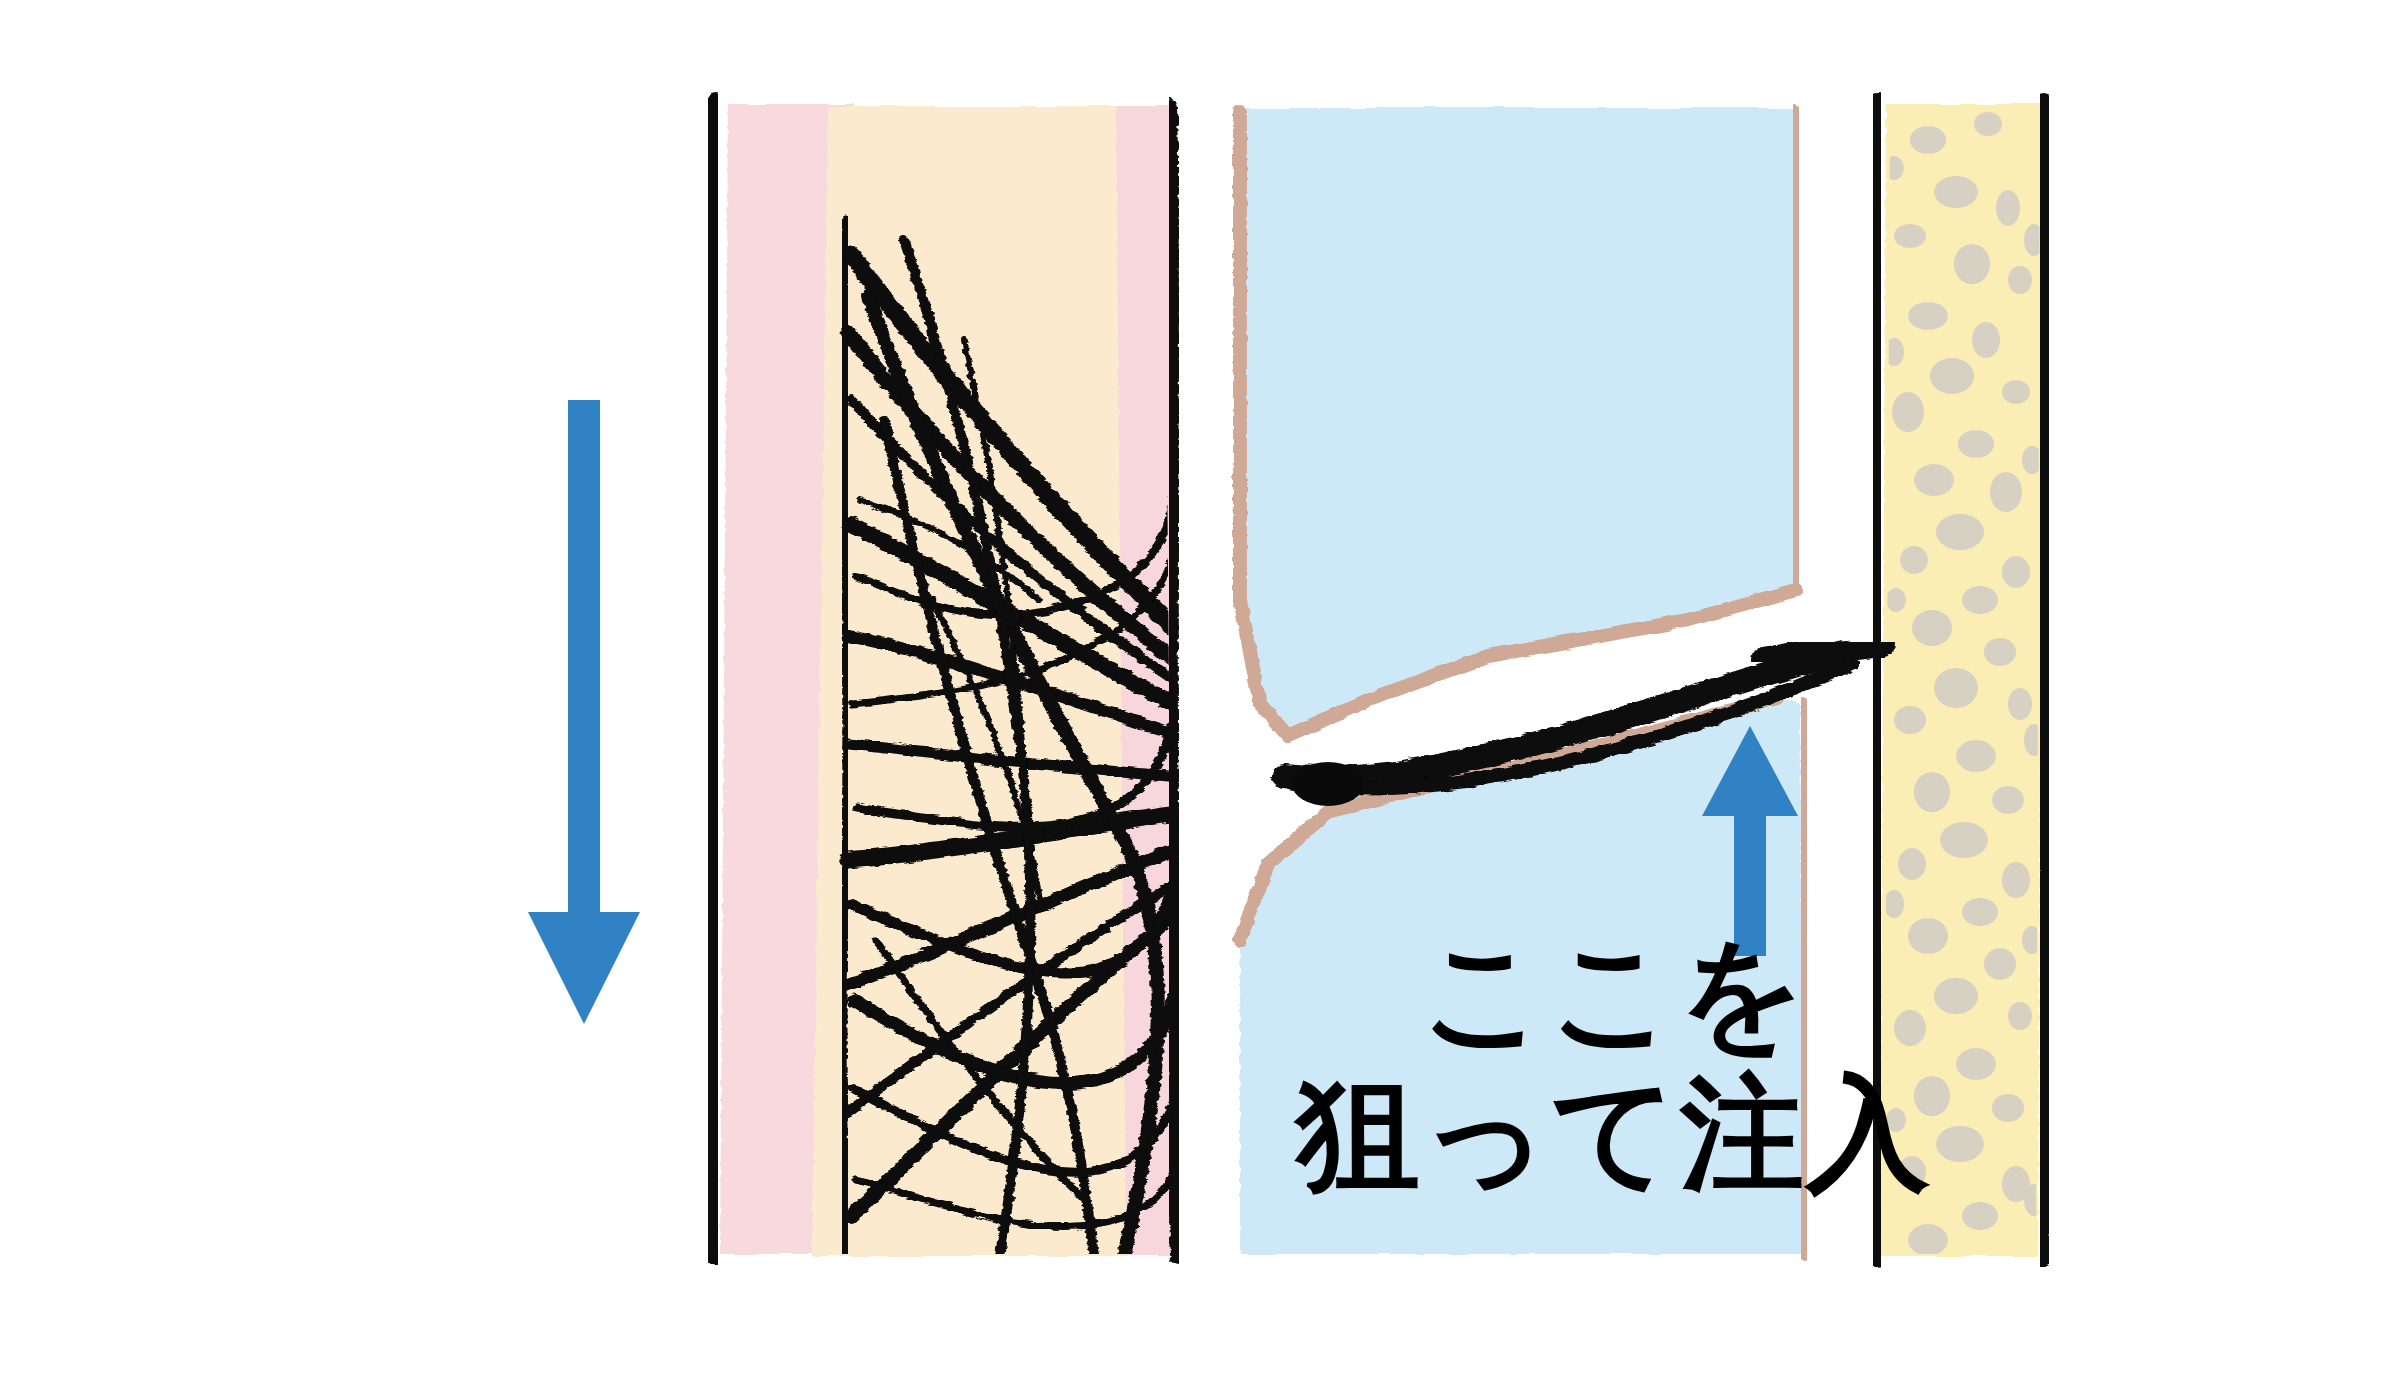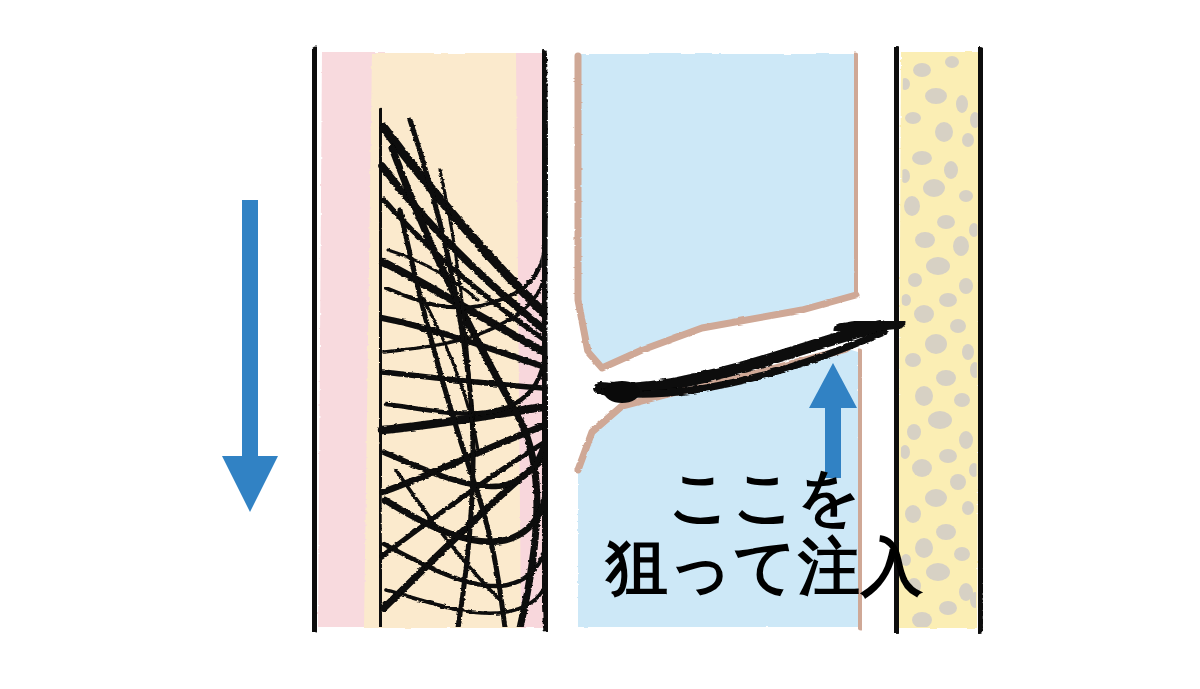--- a/index.html
+++ b/index.html
@@ -11,20 +11,21 @@
     width: 1200px;
     height: 689px;
     overflow: hidden;
     font-family: "DejaVu Sans", "Liberation Sans", sans-serif;
   }
   #stage {
     position: relative;
     width: 1108px;
     height: 689px;
     background: #ef4444;
+    margin-left: 42px;
   }
   #figure-svg {
     position: absolute;
     left: 0;
     top: 0;
     width: 1200px;
     height: 689px;
     display: block;
   }
   .anno-text {

